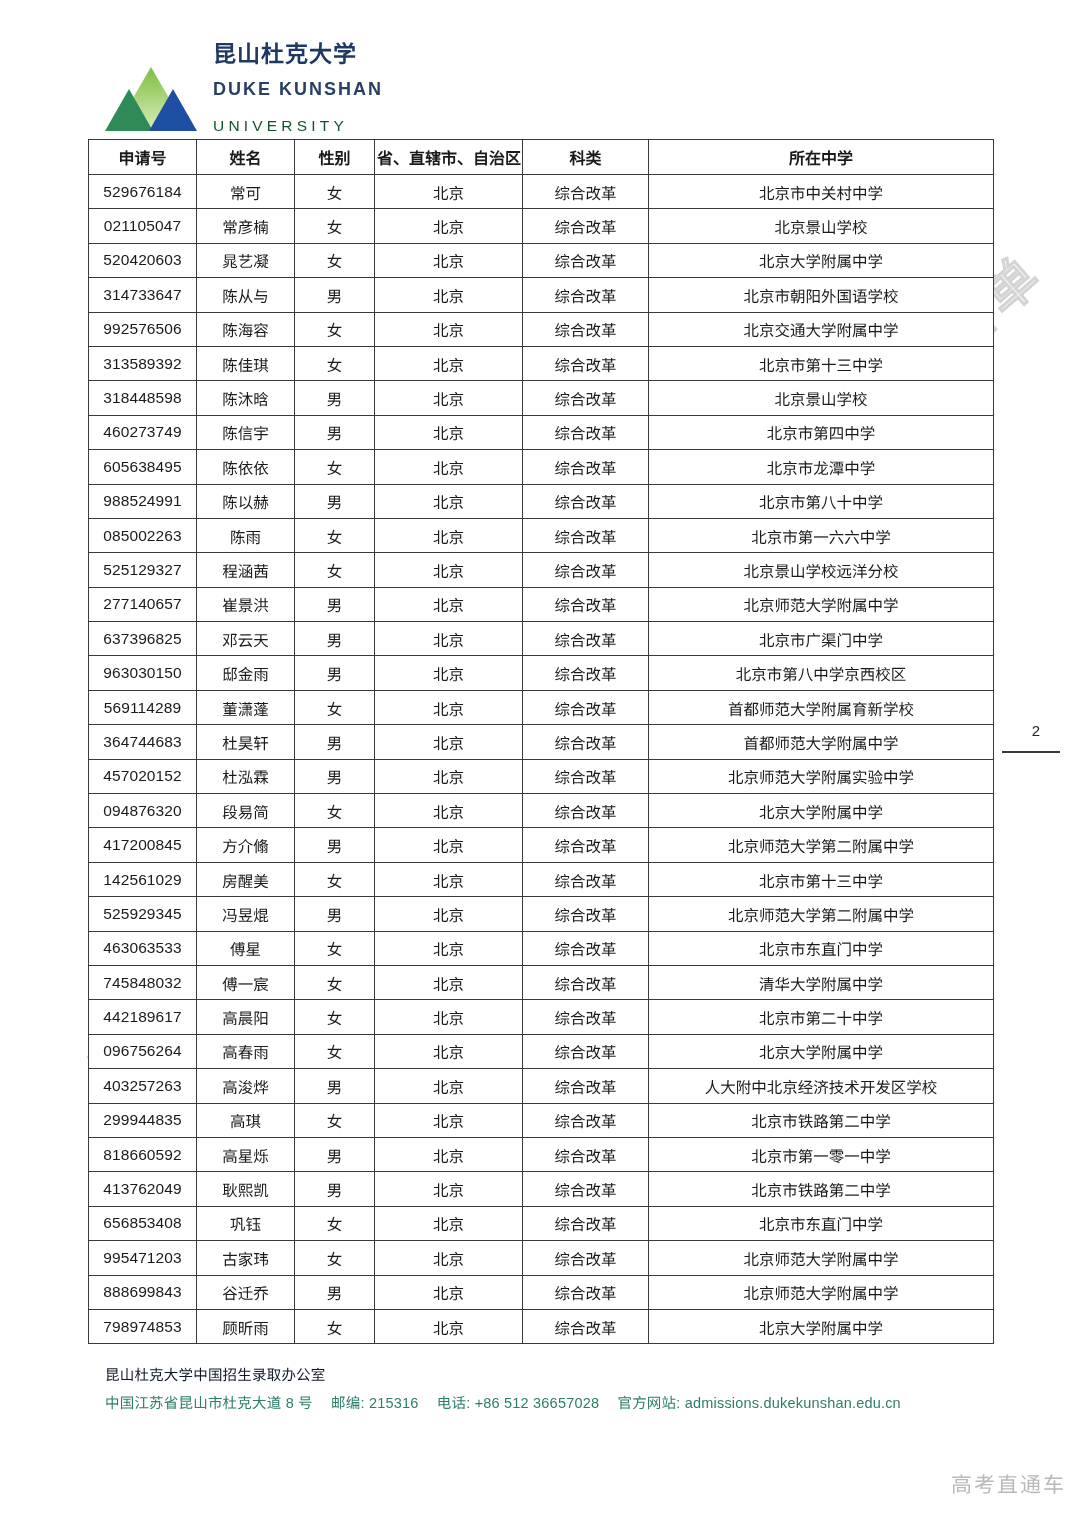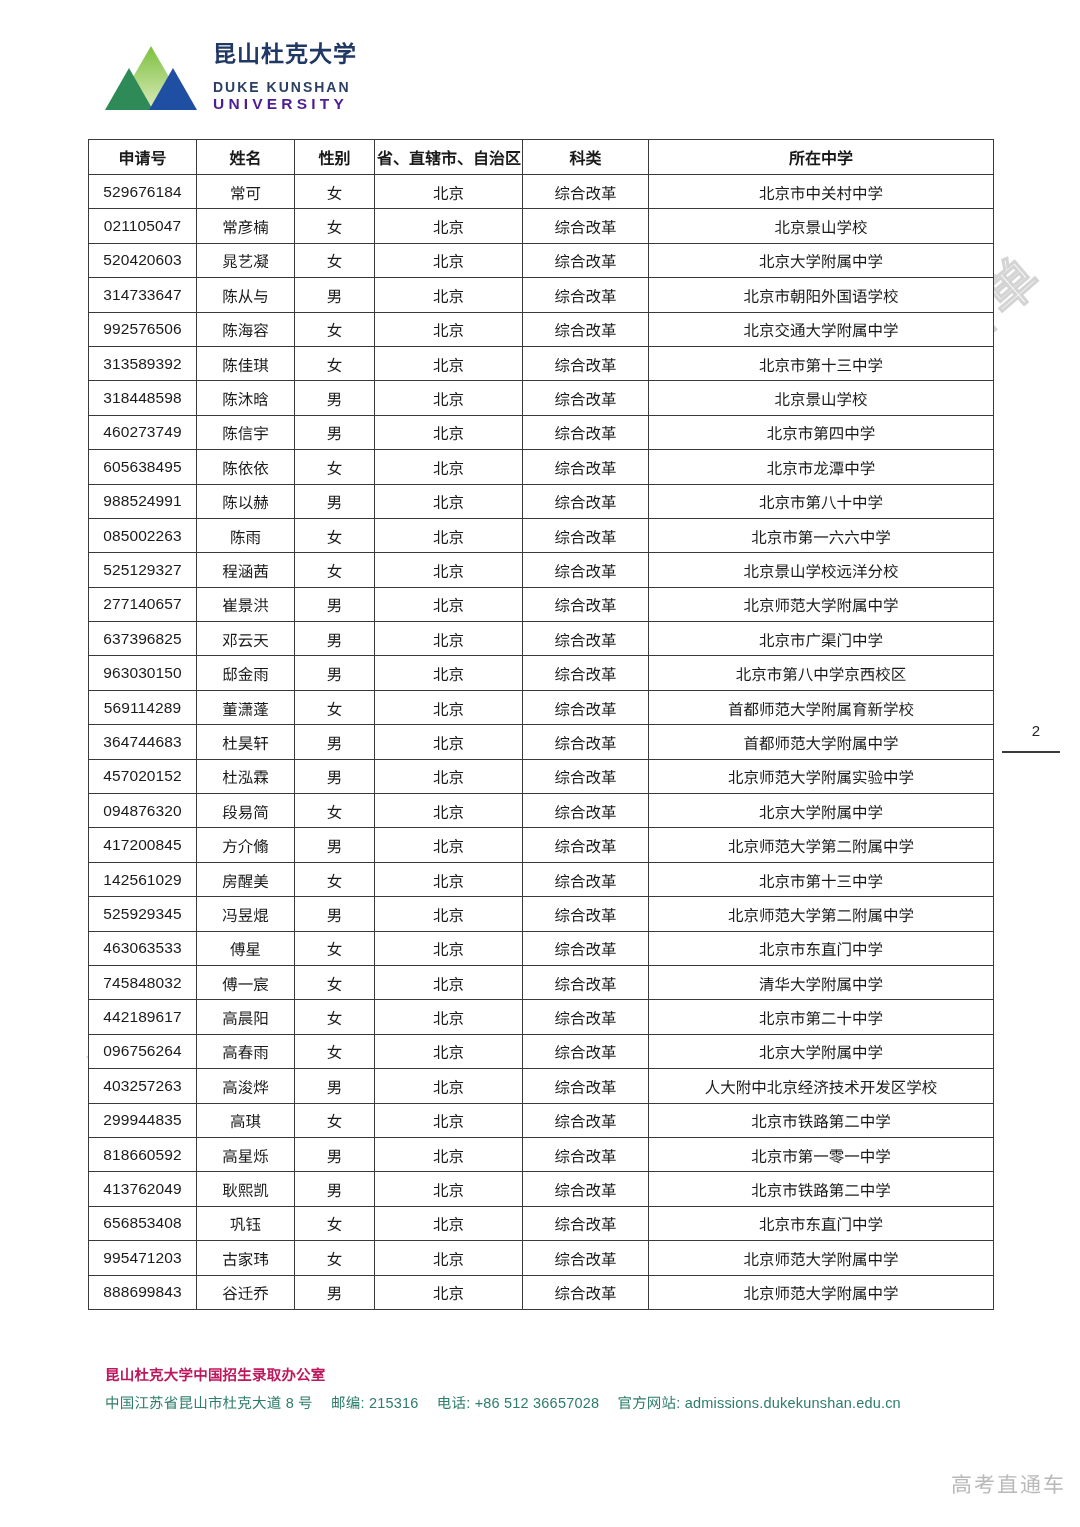--- a/index.html
+++ b/index.html
@@ -15,53 +15,53 @@
     color: #1a1a1a;
     overflow: hidden;
   }
 
   
   #doc-header {
     position: absolute;
     left: 105px;
     top: 42px;
     display: flex;
-    align-items: flex-start;
+    align-items: flex-end;
     gap: 16px;
   }
   #logo-mark {
     width: 92px;
     height: 72px;
     flex: 0 0 auto;
   }
   #logo-wordmark {
     display: flex;
     flex-direction: column;
     justify-content: center;
     line-height: 1.06;
   }
   #logo-cn {
     font-size: 23px;
     font-weight: bold;
     color: #1f3864;
     letter-spacing: 1px;
   }
   #logo-en1 {
-    font-size: 14px;
+    font-size: 18px;
     font-weight: bold;
     color: #2a3f63;
     letter-spacing: 2.0px;
     margin-top: 14px;
   }
   #logo-en2 {
     font-size: 15.5px;
-    font-weight: bold;
-    color: #4c1d95;
+    font-weight: normal;
+    color: #14532d;
     letter-spacing: 4.2px;
-    margin-top: 1px;
+    margin-top: 19px;
   }
 
   
   #roster-table {
     position: absolute;
     left: 88px;
     top: 139px;
     width: 905px;
     border-collapse: collapse;
     table-layout: fixed;
@@ -110,23 +110,22 @@
   
   #doc-footer {
     position: absolute;
     left: 105px;
     top: 1362px;
     color: #2e6b5e;
     line-height: 1.9;
   }
   #footer-office {
     font-size: 14.5px;
-    color: #be185d;
+    color: #0f172a;
     letter-spacing: 0.2px;
-    font-weight: bold;
   }
   #footer-contact {
     font-size: 14.5px;
     color: #2e7d6b;
     letter-spacing: 0.2px;
   }
   #footer-contact .seg { margin-right: 14px; }
 
   
   .wm {
@@ -459,20 +458,28 @@
         <td>北京师范大学附属中学</td>
       </tr>
       <tr>
         <td class="cell-id">888699843</td>
         <td>谷迁乔</td>
         <td>男</td>
         <td>北京</td>
         <td>综合改革</td>
         <td>北京师范大学附属中学</td>
       </tr>
+      <tr>
+        <td class="cell-id">798974853</td>
+        <td>顾昕雨</td>
+        <td>女</td>
+        <td>北京</td>
+        <td>综合改革</td>
+        <td>北京大学附属中学</td>
+      </tr>
     </tbody>
 </table>
 
 <div id="page-marker">
   <div>2</div>
   <div id="page-marker-rule"></div>
 </div>
 
 <div id="doc-footer">
   <div id="footer-office">昆山杜克大学中国招生录取办公室</div>

